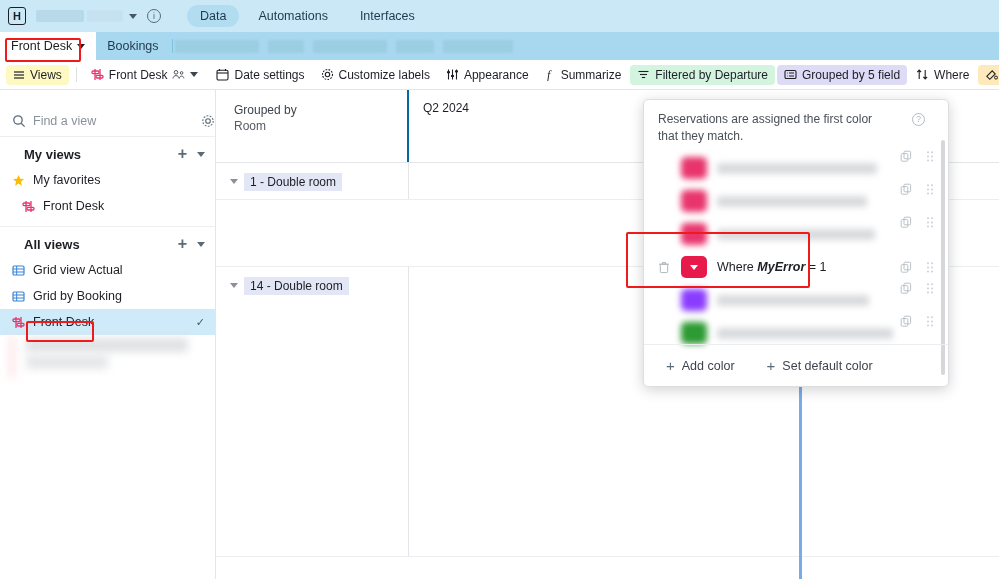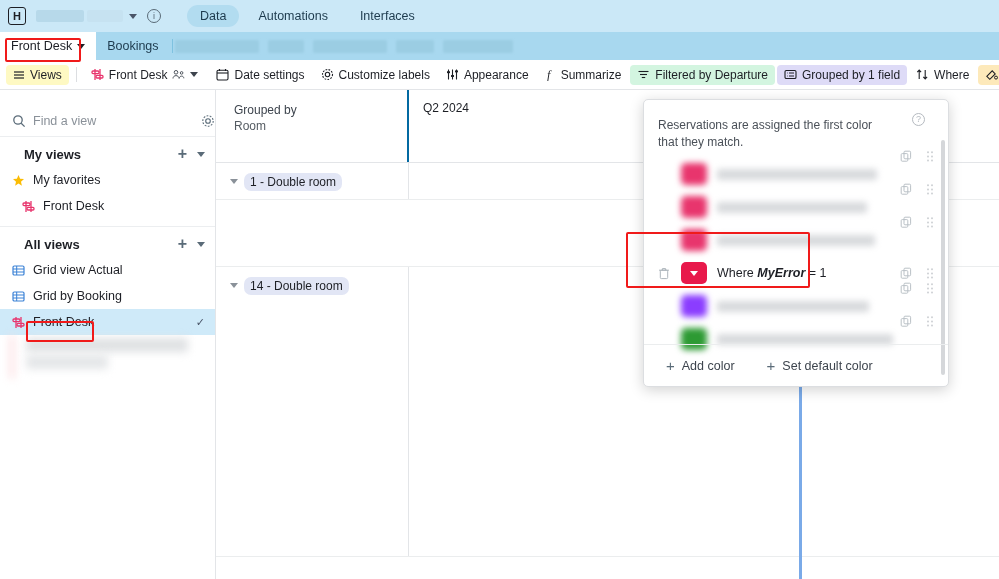--- a/index.html
+++ b/index.html
@@ -146,37 +146,37 @@
     width: 193px; flex: none; border-right: 1px solid #e3e5e8;
     display: flex; align-items: flex-start; gap: 6px;
     padding: 10px 0 0 14px;
   }
   .row-lbl .cdn {
     width: 0; height: 0; border-left: 4px solid transparent;
     border-right: 4px solid transparent; border-top: 5px solid #8a9199;
     margin-top: 6px; flex: none;
   }
   .chipname {
-    background: #e2e6f5; border-radius: 7px; padding: 2px 6px;
+    background: #e2e6f5; border-radius: 0; padding: 2px 6px;
     font-size: 12px; color: #1d1f25; white-space: nowrap;
   }
   .row-body { flex: 1; position: relative; }
   .vline {
     position: absolute; width: 3px; background: #7aaae8;
     z-index: 5;
   }
 
   
   .panel {
     position: absolute; left: 643px; top: 99px; width: 306px; height: 288px;
     background: #fff; border: 1px solid #dcdee1; border-radius: 5px;
     box-shadow: 0 3px 14px rgba(0,0,0,.18); z-index: 50; overflow: hidden;
   }
   .panel-note {
-    padding: 17px 14px 6px; font-size: 12px; color: #4a5058;
+    padding: 11px 14px 6px; font-size: 12px; color: #4a5058;
     line-height: 1.45; width: 250px;
   }
   .panel-help {
     position: absolute; right: 23px; top: 13px;
     width: 13px; height: 13px; border: 1.1px solid #b5bac0;
     border-radius: 50%; color: #b5bac0; font-size: 9px;
     line-height: 11px; text-align: center;
   }
   .crow {
     display: flex; align-items: center; height: 33px;
@@ -349,21 +349,21 @@
   <div class="tb purple">
     <span class="ic">
       <svg width="13" height="13" viewBox="0 0 13 13">
           <rect x="1" y="2.5" width="11" height="8" rx="1.3" fill="none" stroke="#1d1f25" stroke-width="1.1"></rect>
           <line x1="5" y1="5" x2="10" y2="5" stroke="#1d1f25" stroke-width="1"></line>
           <line x1="5" y1="8" x2="10" y2="8" stroke="#1d1f25" stroke-width="1"></line>
           <line x1="3" y1="5" x2="3.6" y2="5" stroke="#1d1f25" stroke-width="1"></line>
           <line x1="3" y1="8" x2="3.6" y2="8" stroke="#1d1f25" stroke-width="1"></line>
         </svg>
     </span>
-    <span>Grouped by 1 field</span>
+    <span>Grouped by 5 field</span>
   </div>
   <div class="tb">
     <span class="ic">
       <svg width="13" height="13" viewBox="0 0 13 13">
           <g stroke="#1d1f25" stroke-width="1.1" fill="none">
             <path d="M3.2 11V2.2M1.3 4.1L3.2 2.1l1.9 2"></path>
             <path d="M9.2 2v8.8M7.3 8.9l1.9 2 1.9-2"></path>
           </g>
         </svg>
     </span>

